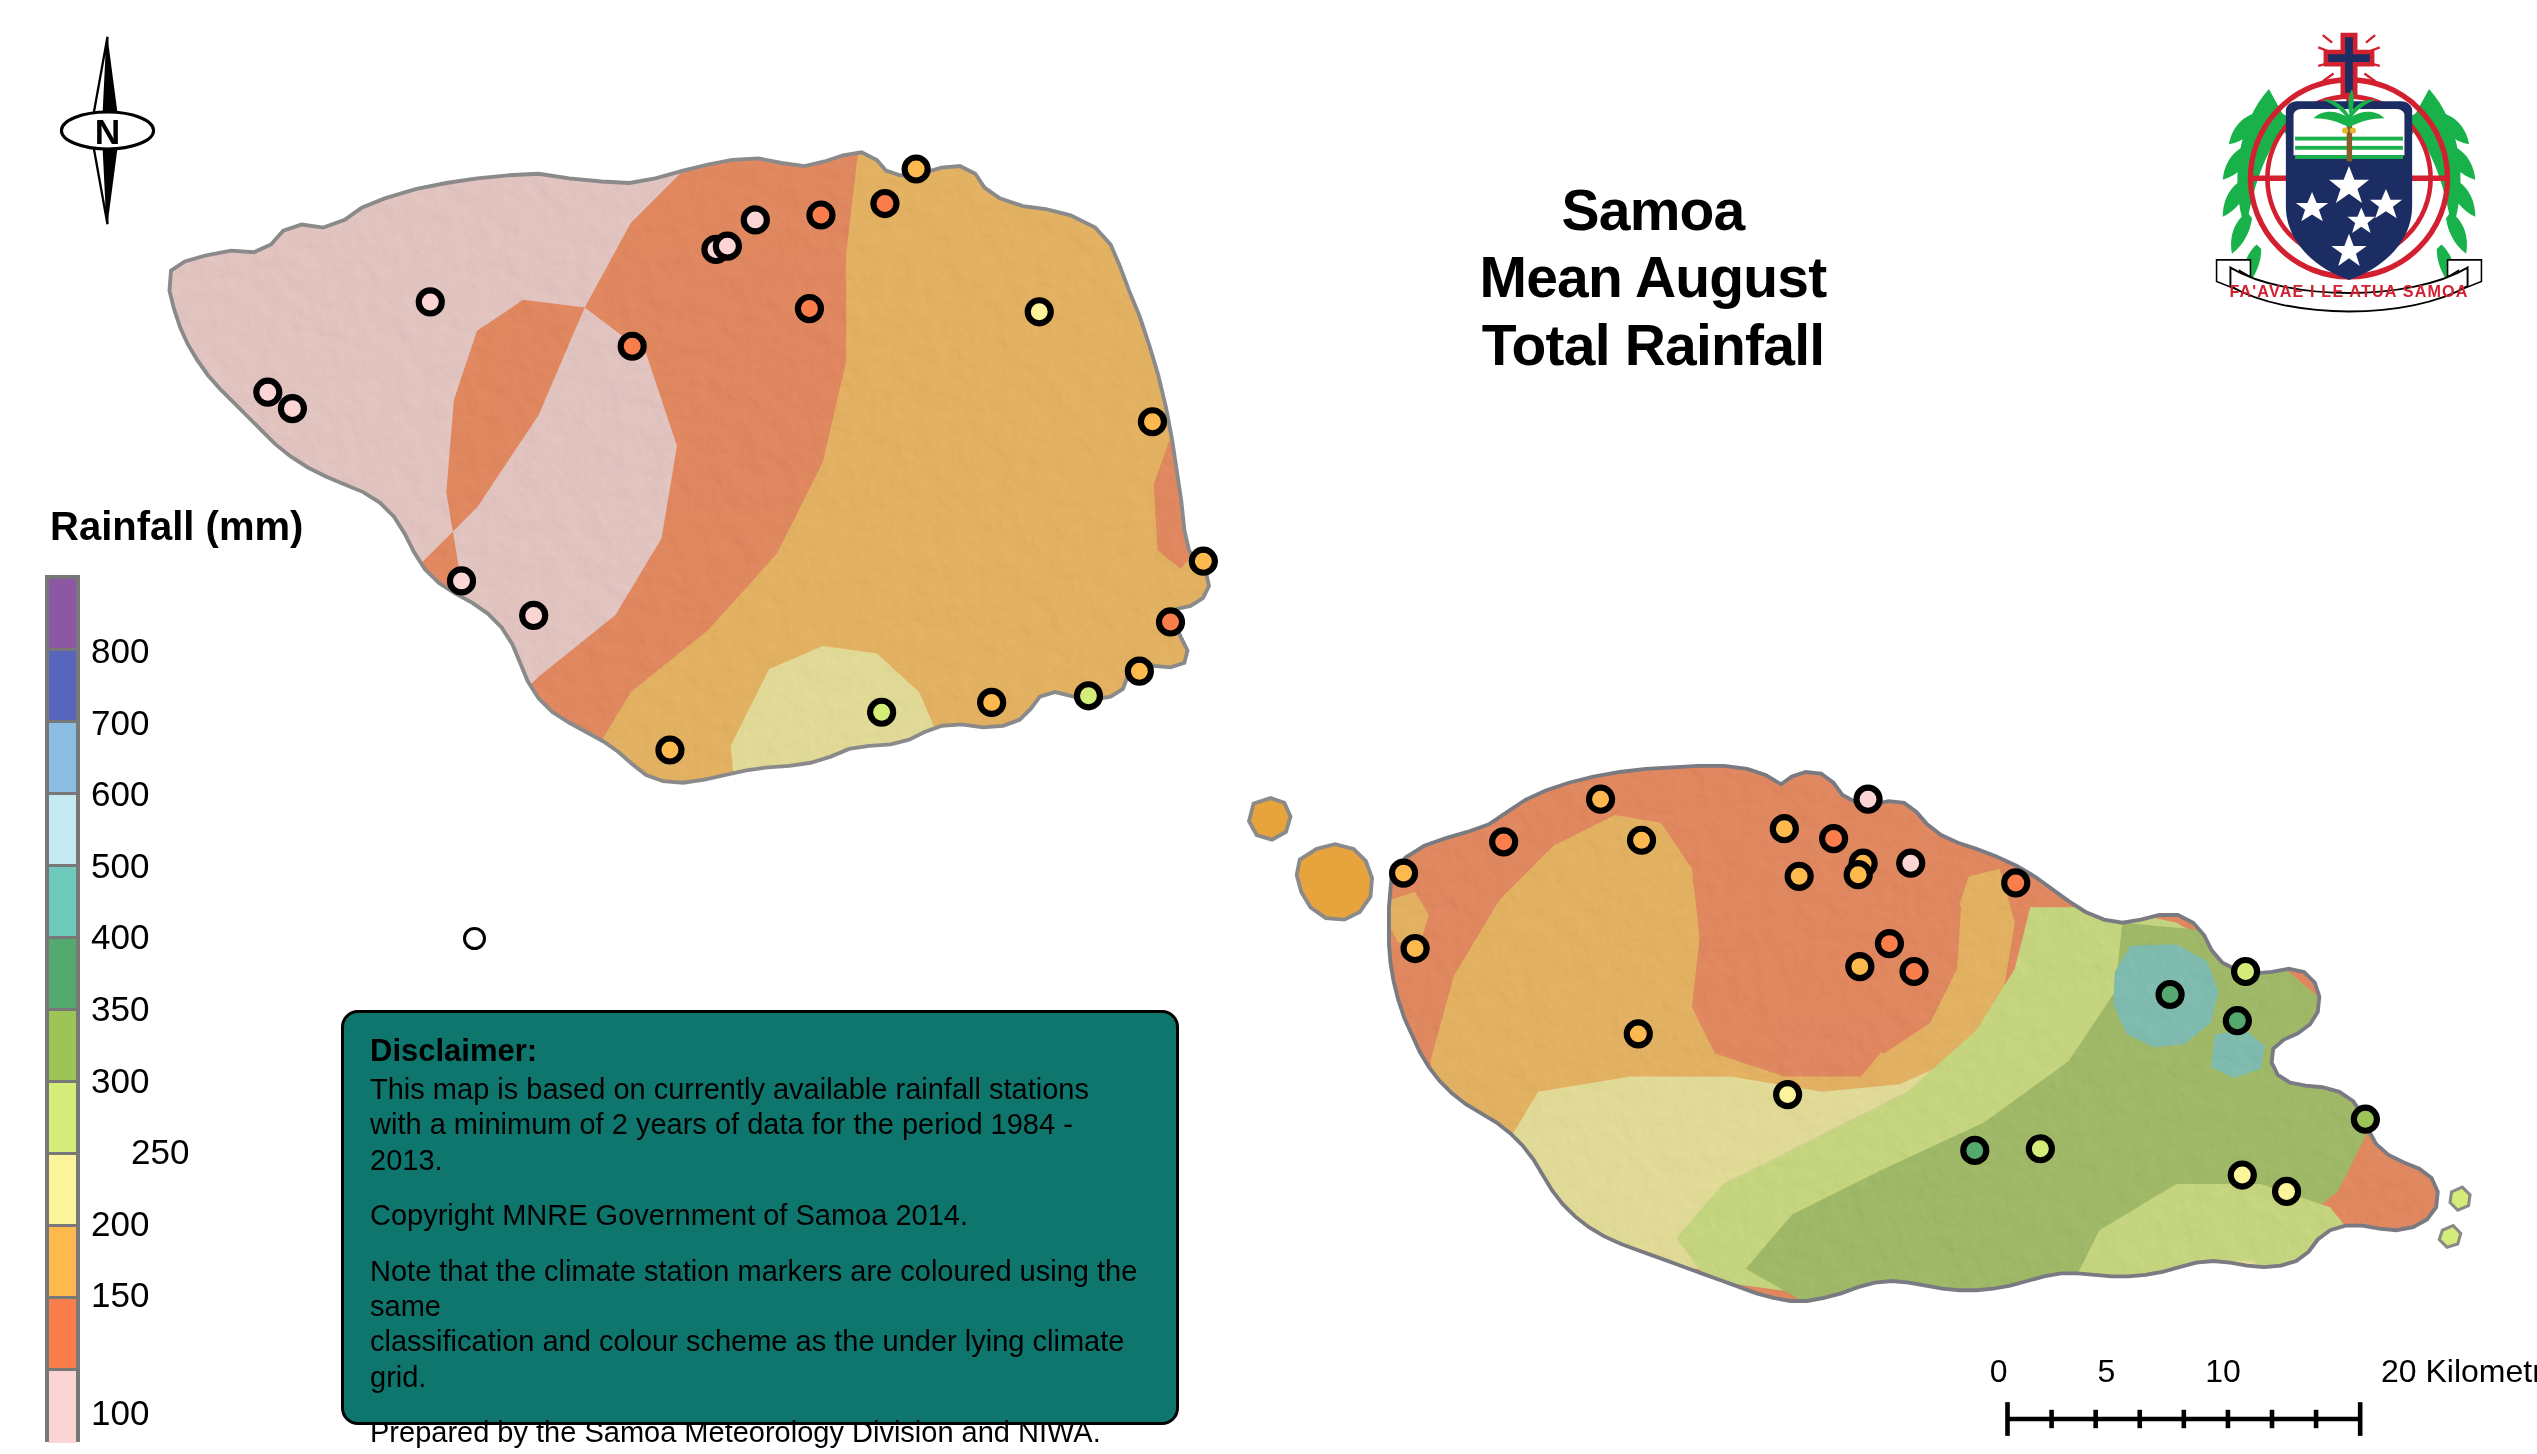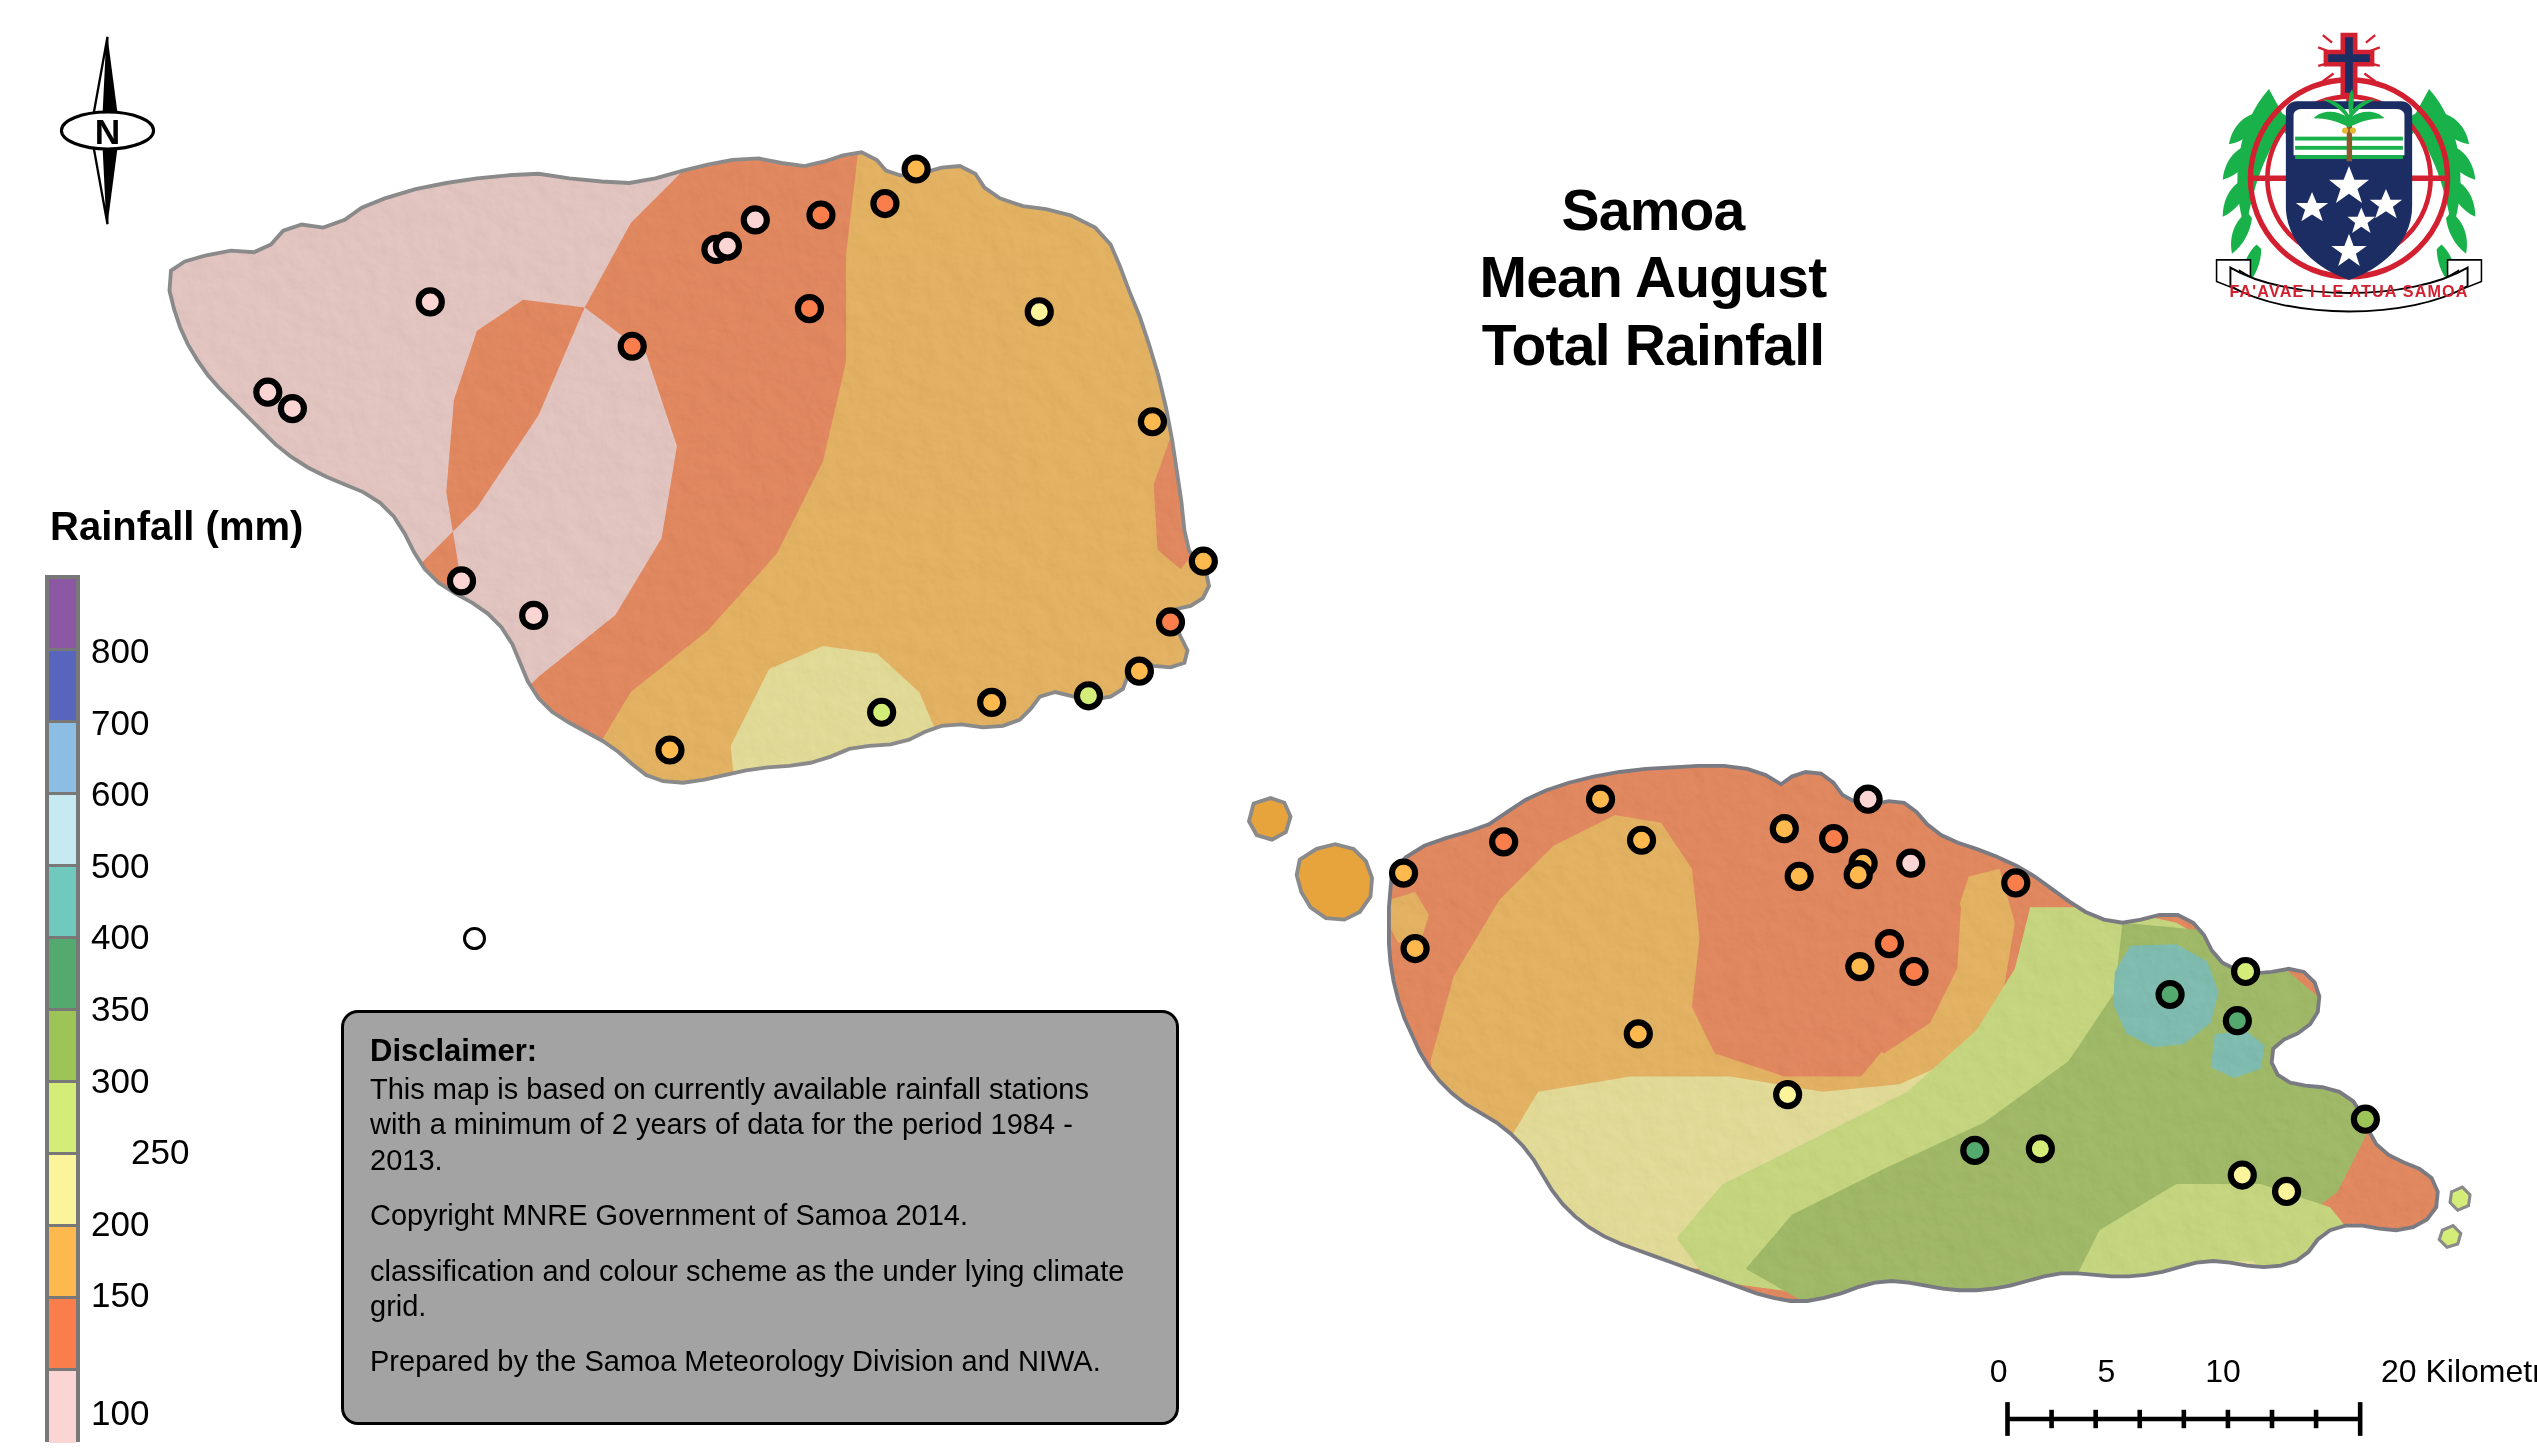--- a/index.html
+++ b/index.html
@@ -28,21 +28,21 @@
   .ramp-label{position:absolute;font-size:35px;line-height:1;white-space:nowrap;}
 
   
   #station-legend{left:361px;top:927px;display:flex;align-items:center;gap:58px;flex-direction:column;}
   #station-legend-symbol{width:23px;height:23px;border-radius:50%;
         border:3.8px solid #000;background:#fff;box-sizing:border-box;}
   #station-legend-label{font-size:32px;}
 
   
   #disclaimer-box{left:341px;top:1010px;width:838px;height:415px;
-        border:3.1px solid #000;border-radius:17px;background:#a3a3a3;box-sizing:border-box;
+        border:3.1px solid #000;border-radius:17px;background:#0f766e;box-sizing:border-box;
         padding:20px 26px;}
   #disclaimer-box .dtitle{font-size:31px;font-weight:bold;margin-bottom:3.1px;}
   #disclaimer-box p{margin:0;font-size:29px;line-height:1.22;}
   #disclaimer-box .gap{height:20px;}
 
   
   #scale-bar{left:1999px;top:1353px;width:431px;height:92px;}
   #scale-labels{position:relative;height:43px;}
   #scale-labels span{position:absolute;font-size:32px;white-space:nowrap;top:0;}
 
@@ -430,20 +430,21 @@
   <span id="station-legend-label">Climate stations</span>
 </div>
 
 <div id="disclaimer-box" class="abs">
   <div class="dtitle">Disclaimer:</div>
   <p>This map is based on currently available rainfall stations</p>
   <p>with a minimum of 2 years of data for the period 1984 - 2013.</p>
   <div class="gap"></div>
   <p>Copyright MNRE Government of Samoa 2014.</p>
   <div class="gap"></div>
+  <p>Note that the climate station markers are coloured using the same</p>
   <p>classification and colour scheme as the under lying climate grid.</p>
   <div class="gap"></div>
   <p>Prepared by the Samoa Meteorology Division and NIWA.</p>
 </div>
 
 <div id="scale-bar" class="abs">
   <div id="scale-labels">
       <span style="left: 0%; transform: translateX(-9.2px);">0</span>
       <span style="left: 25%; transform: translateX(-9.2px);">5</span>
       <span style="left: 50%; transform: translateX(-9.2px);">10</span>

